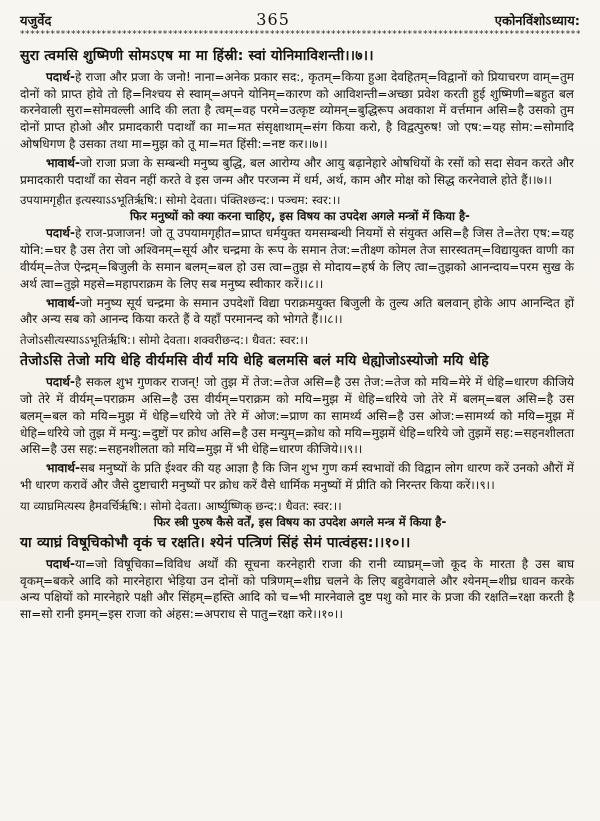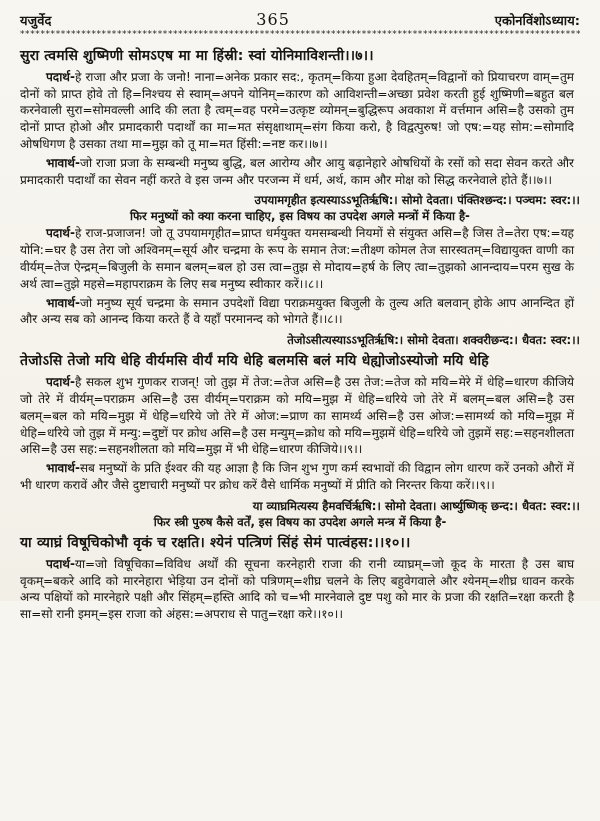--- a/index.html
+++ b/index.html
@@ -53,23 +53,23 @@
   .mantra .mantra-line { display: block; }
   .prose {
     font-size: 12px;
     line-height: 1.4;
     text-align: justify;
     text-indent: 26px;
     margin: 1px 6px 2px 0;
   }
   .prose .lead { font-weight: bold; }
   .rishi-line {
-    font-weight: bold;
+    font-weight: normal;
     font-size: 11.6px;
-    text-align: right;
+    text-align: left;
     margin: 4px 0 1px 0;
   }
   .intro-line {
     font-weight: bold;
     font-size: 11.6px;
     text-align: center;
     margin: 1px 0 2px 0;
   }
 </style>
 </head>

